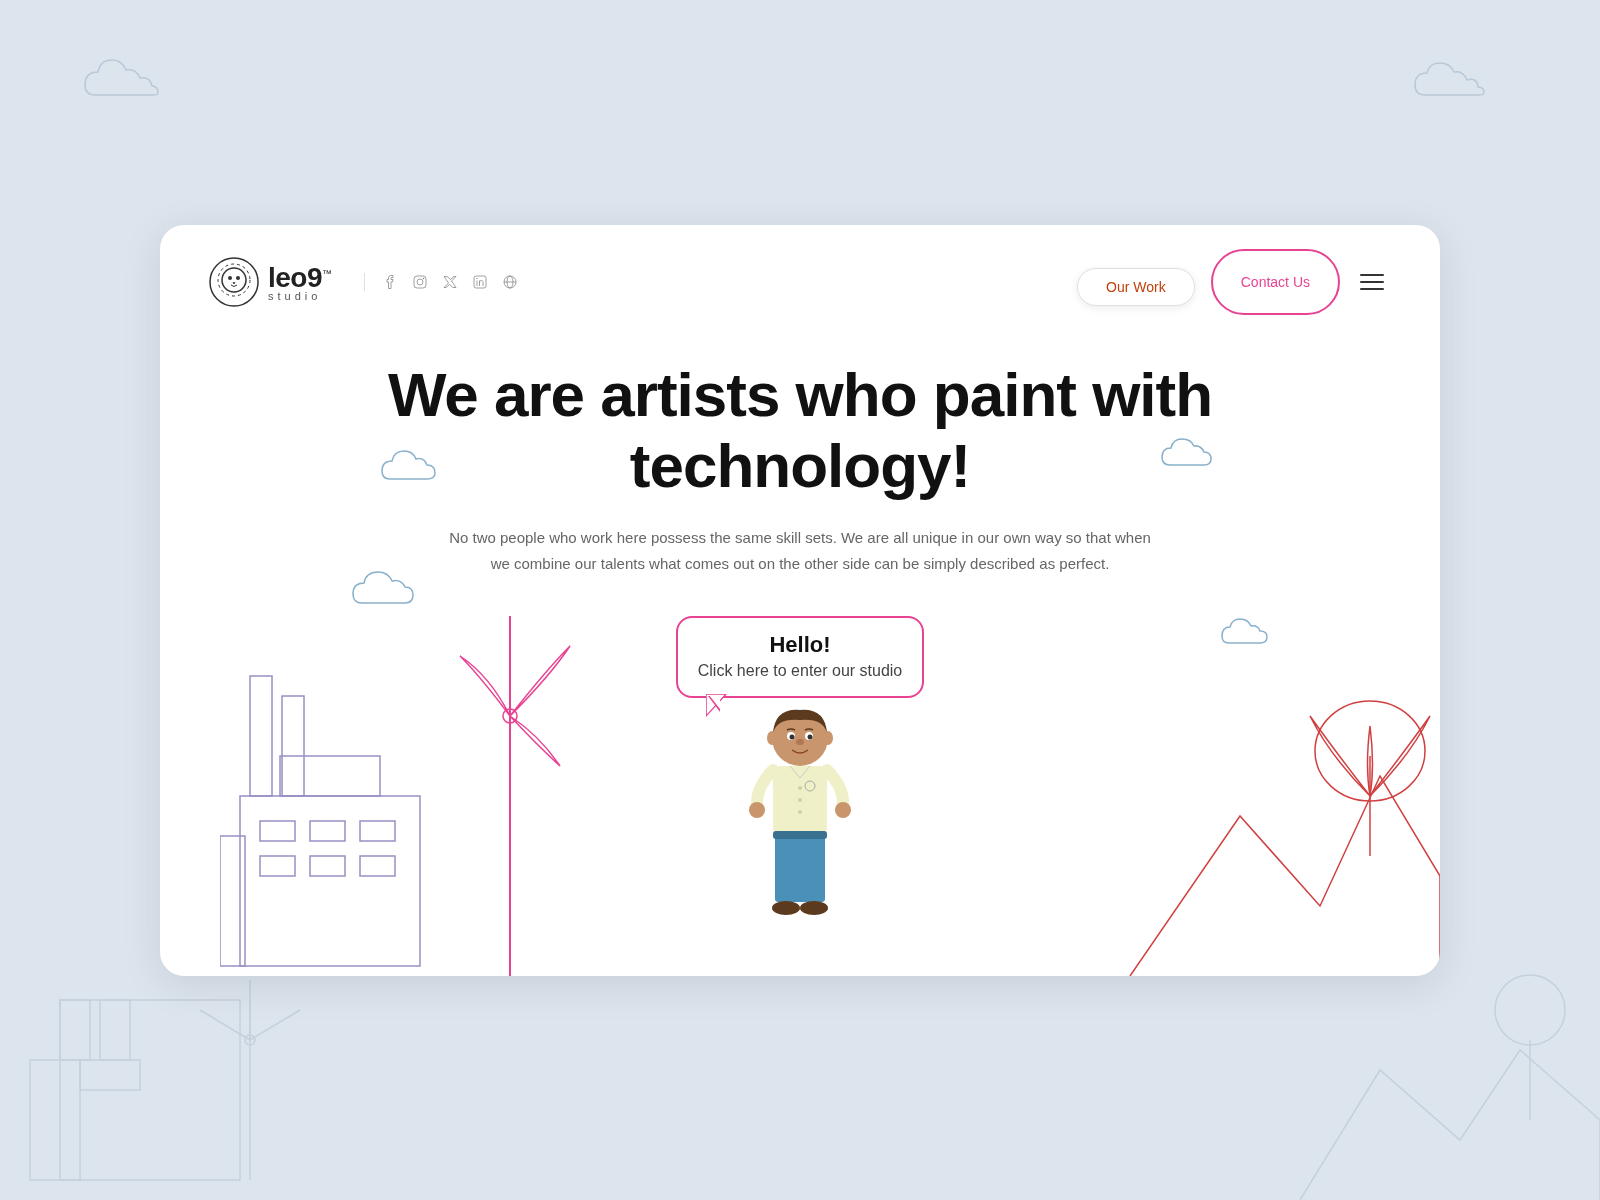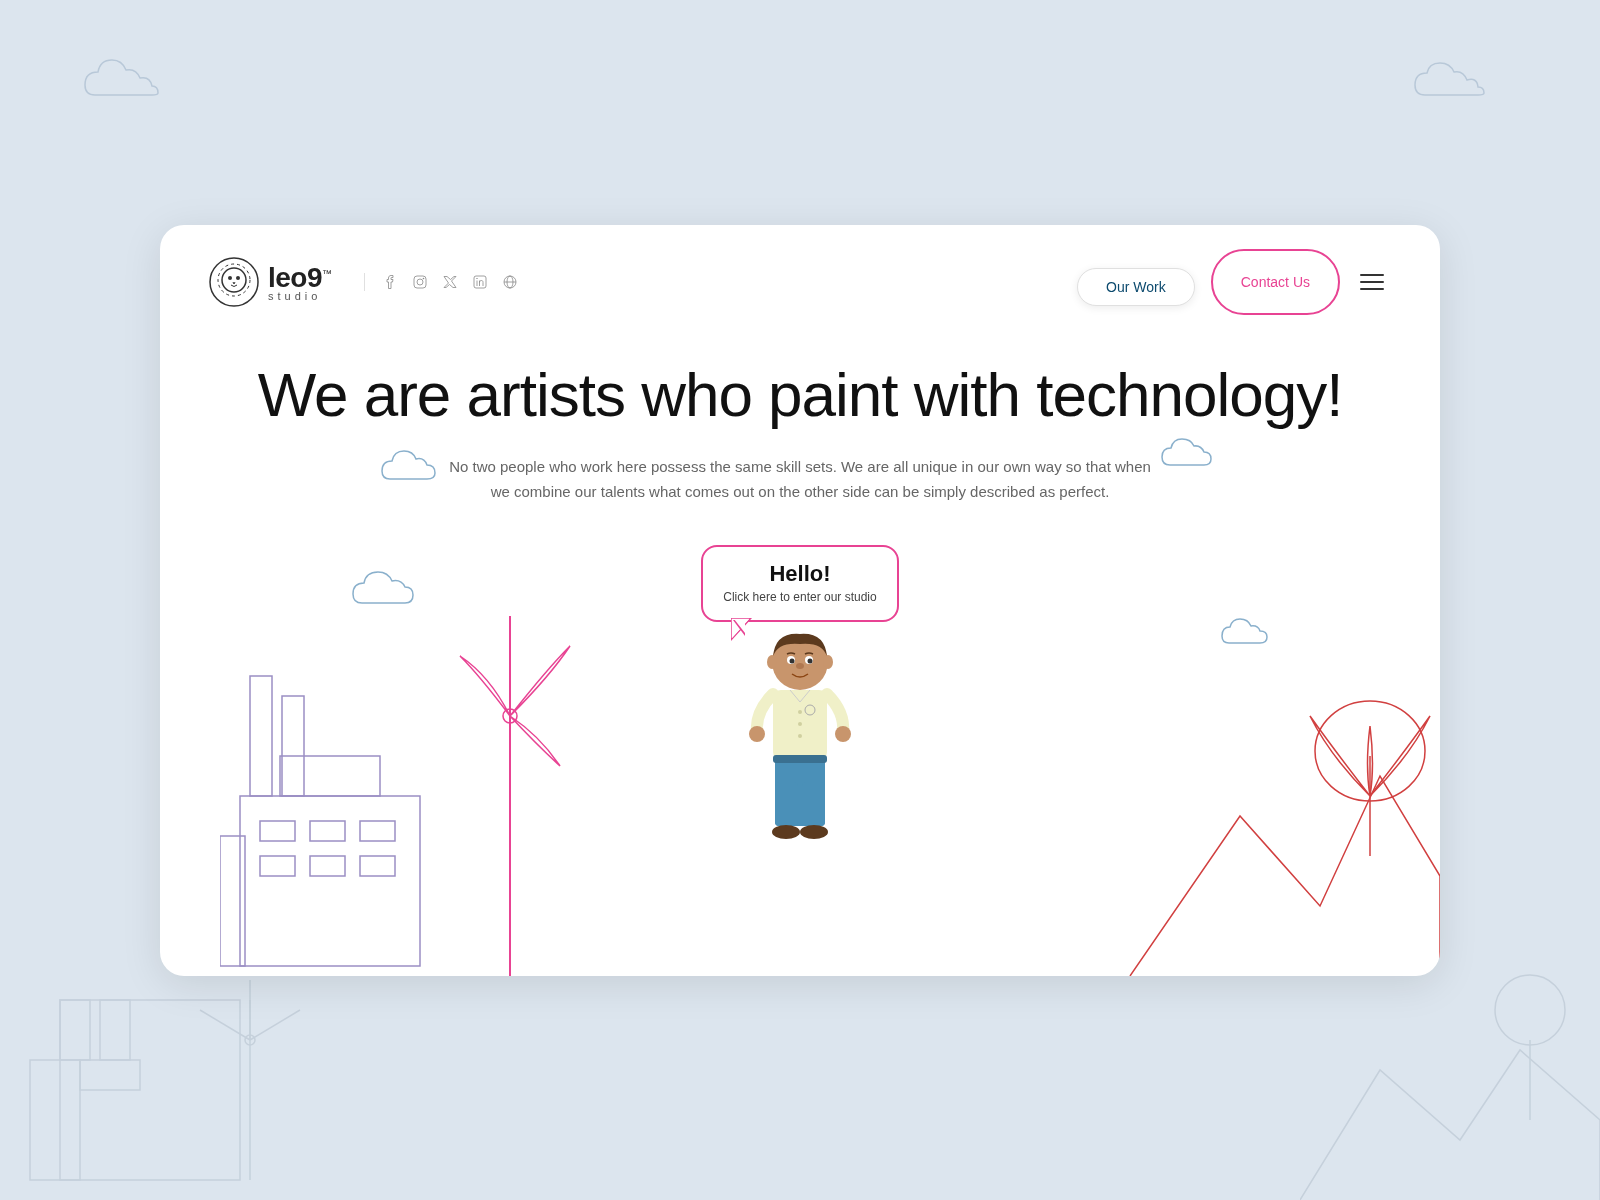--- a/index.html
+++ b/index.html
@@ -107,21 +107,21 @@
       display: flex;
       align-items: center;
       gap: 16px;
     }
 
     .btn-our-work {
       padding: 10px 28px;
       border: 1.5px solid #e0e0e0;
       border-radius: 50px;
       background: #fff;
-      color: #0c4a6e;
+      color: #c2410c;
       font-size: 14px;
       cursor: pointer;
       font-weight: 500;
       box-shadow: 0 2px 8px rgba(0,0,0,0.08);
       margin-top: 11px;
     }
 
     .btn-contact-us {
       padding: 23px 28px;
       border: 2px solid #e84393;
@@ -154,21 +154,21 @@
     
     .hero {
       text-align: center;
       padding: 20px 80px 0;
       position: relative;
       z-index: 10;
     }
 
     .hero-title {
       font-size: 62px;
-      font-weight: 400;
+      font-weight: 700;
       color: #111;
       line-height: 1.15;
       margin-bottom: 24px;
       letter-spacing: -1px;
     }
 
     .hero-subtitle {
       font-size: 15px;
       color: #666;
       max-width: 720px;
@@ -226,21 +226,21 @@
       z-index: 1;
     }
 
     .bubble-hello {
       font-size: 22px;
       font-weight: 800;
       color: #111;
     }
 
     .bubble-sub {
-      font-size: 12px;
+      font-size: 16px;
       color: #444;
       margin-top: 2px;
       line-height: 1.4;
     }
 
     
     .card-decoration {
       position: absolute;
       top: 0; left: 0; right: 0; bottom: 0;
       pointer-events: none;

